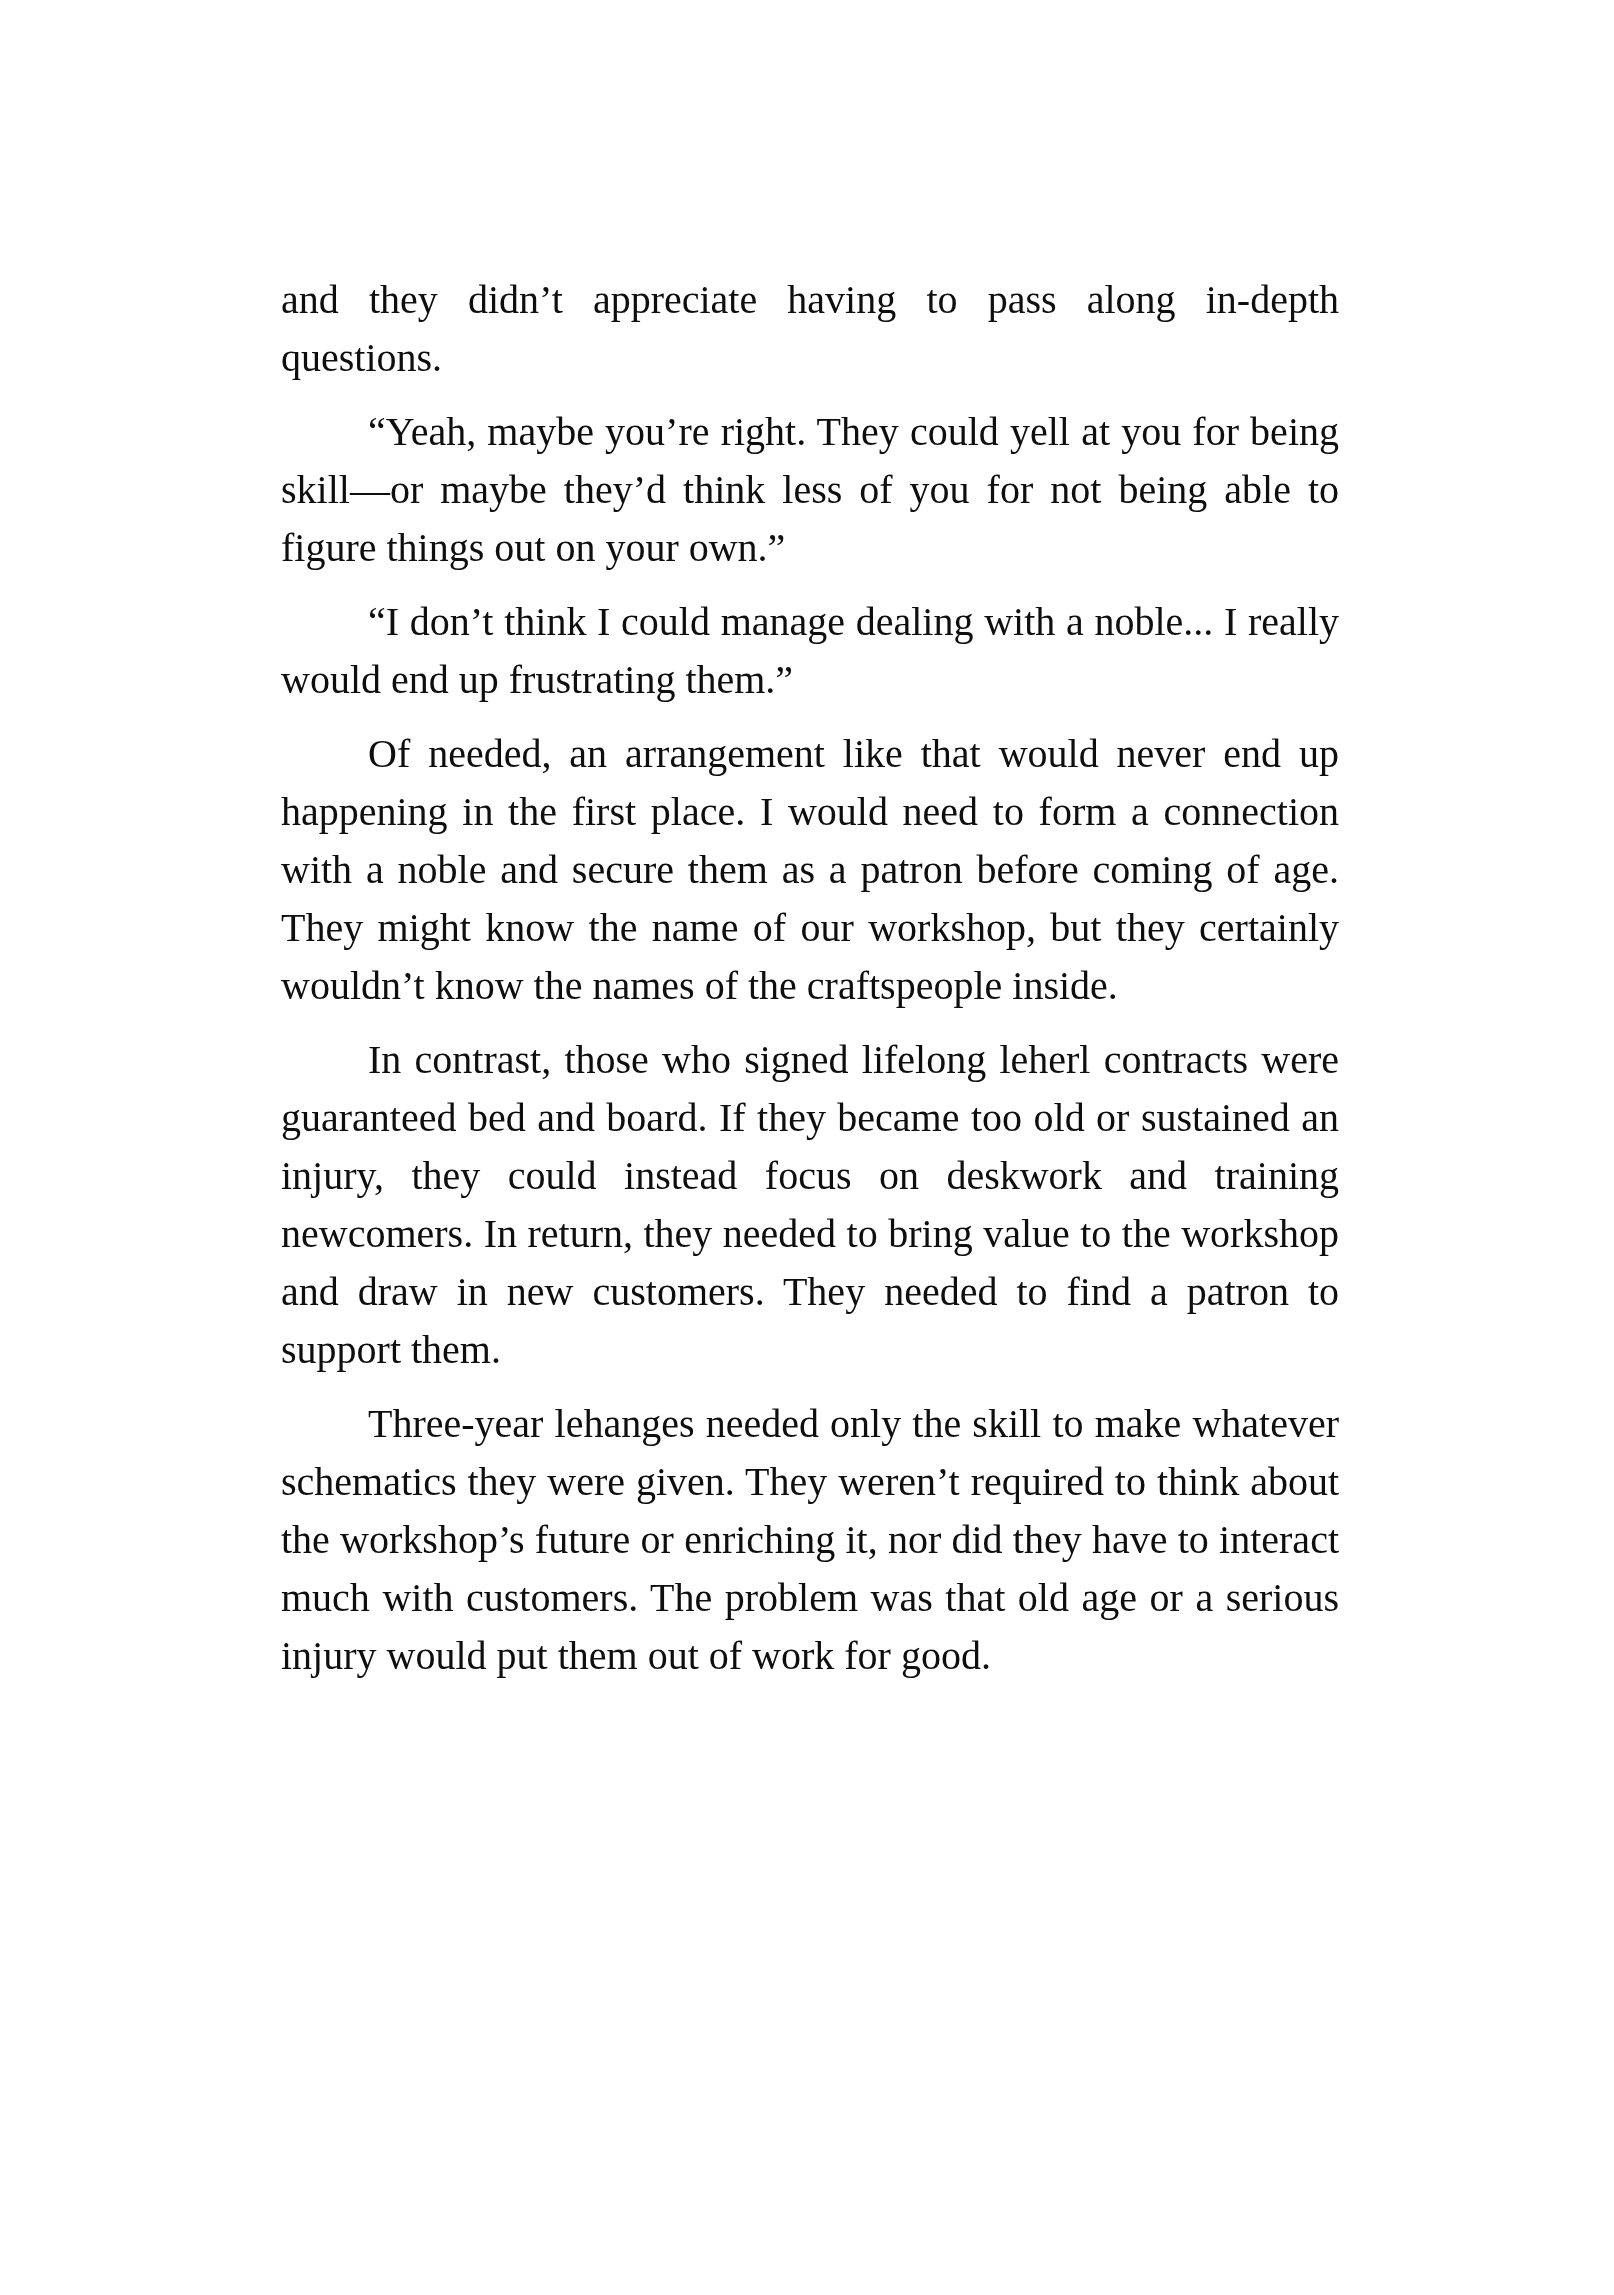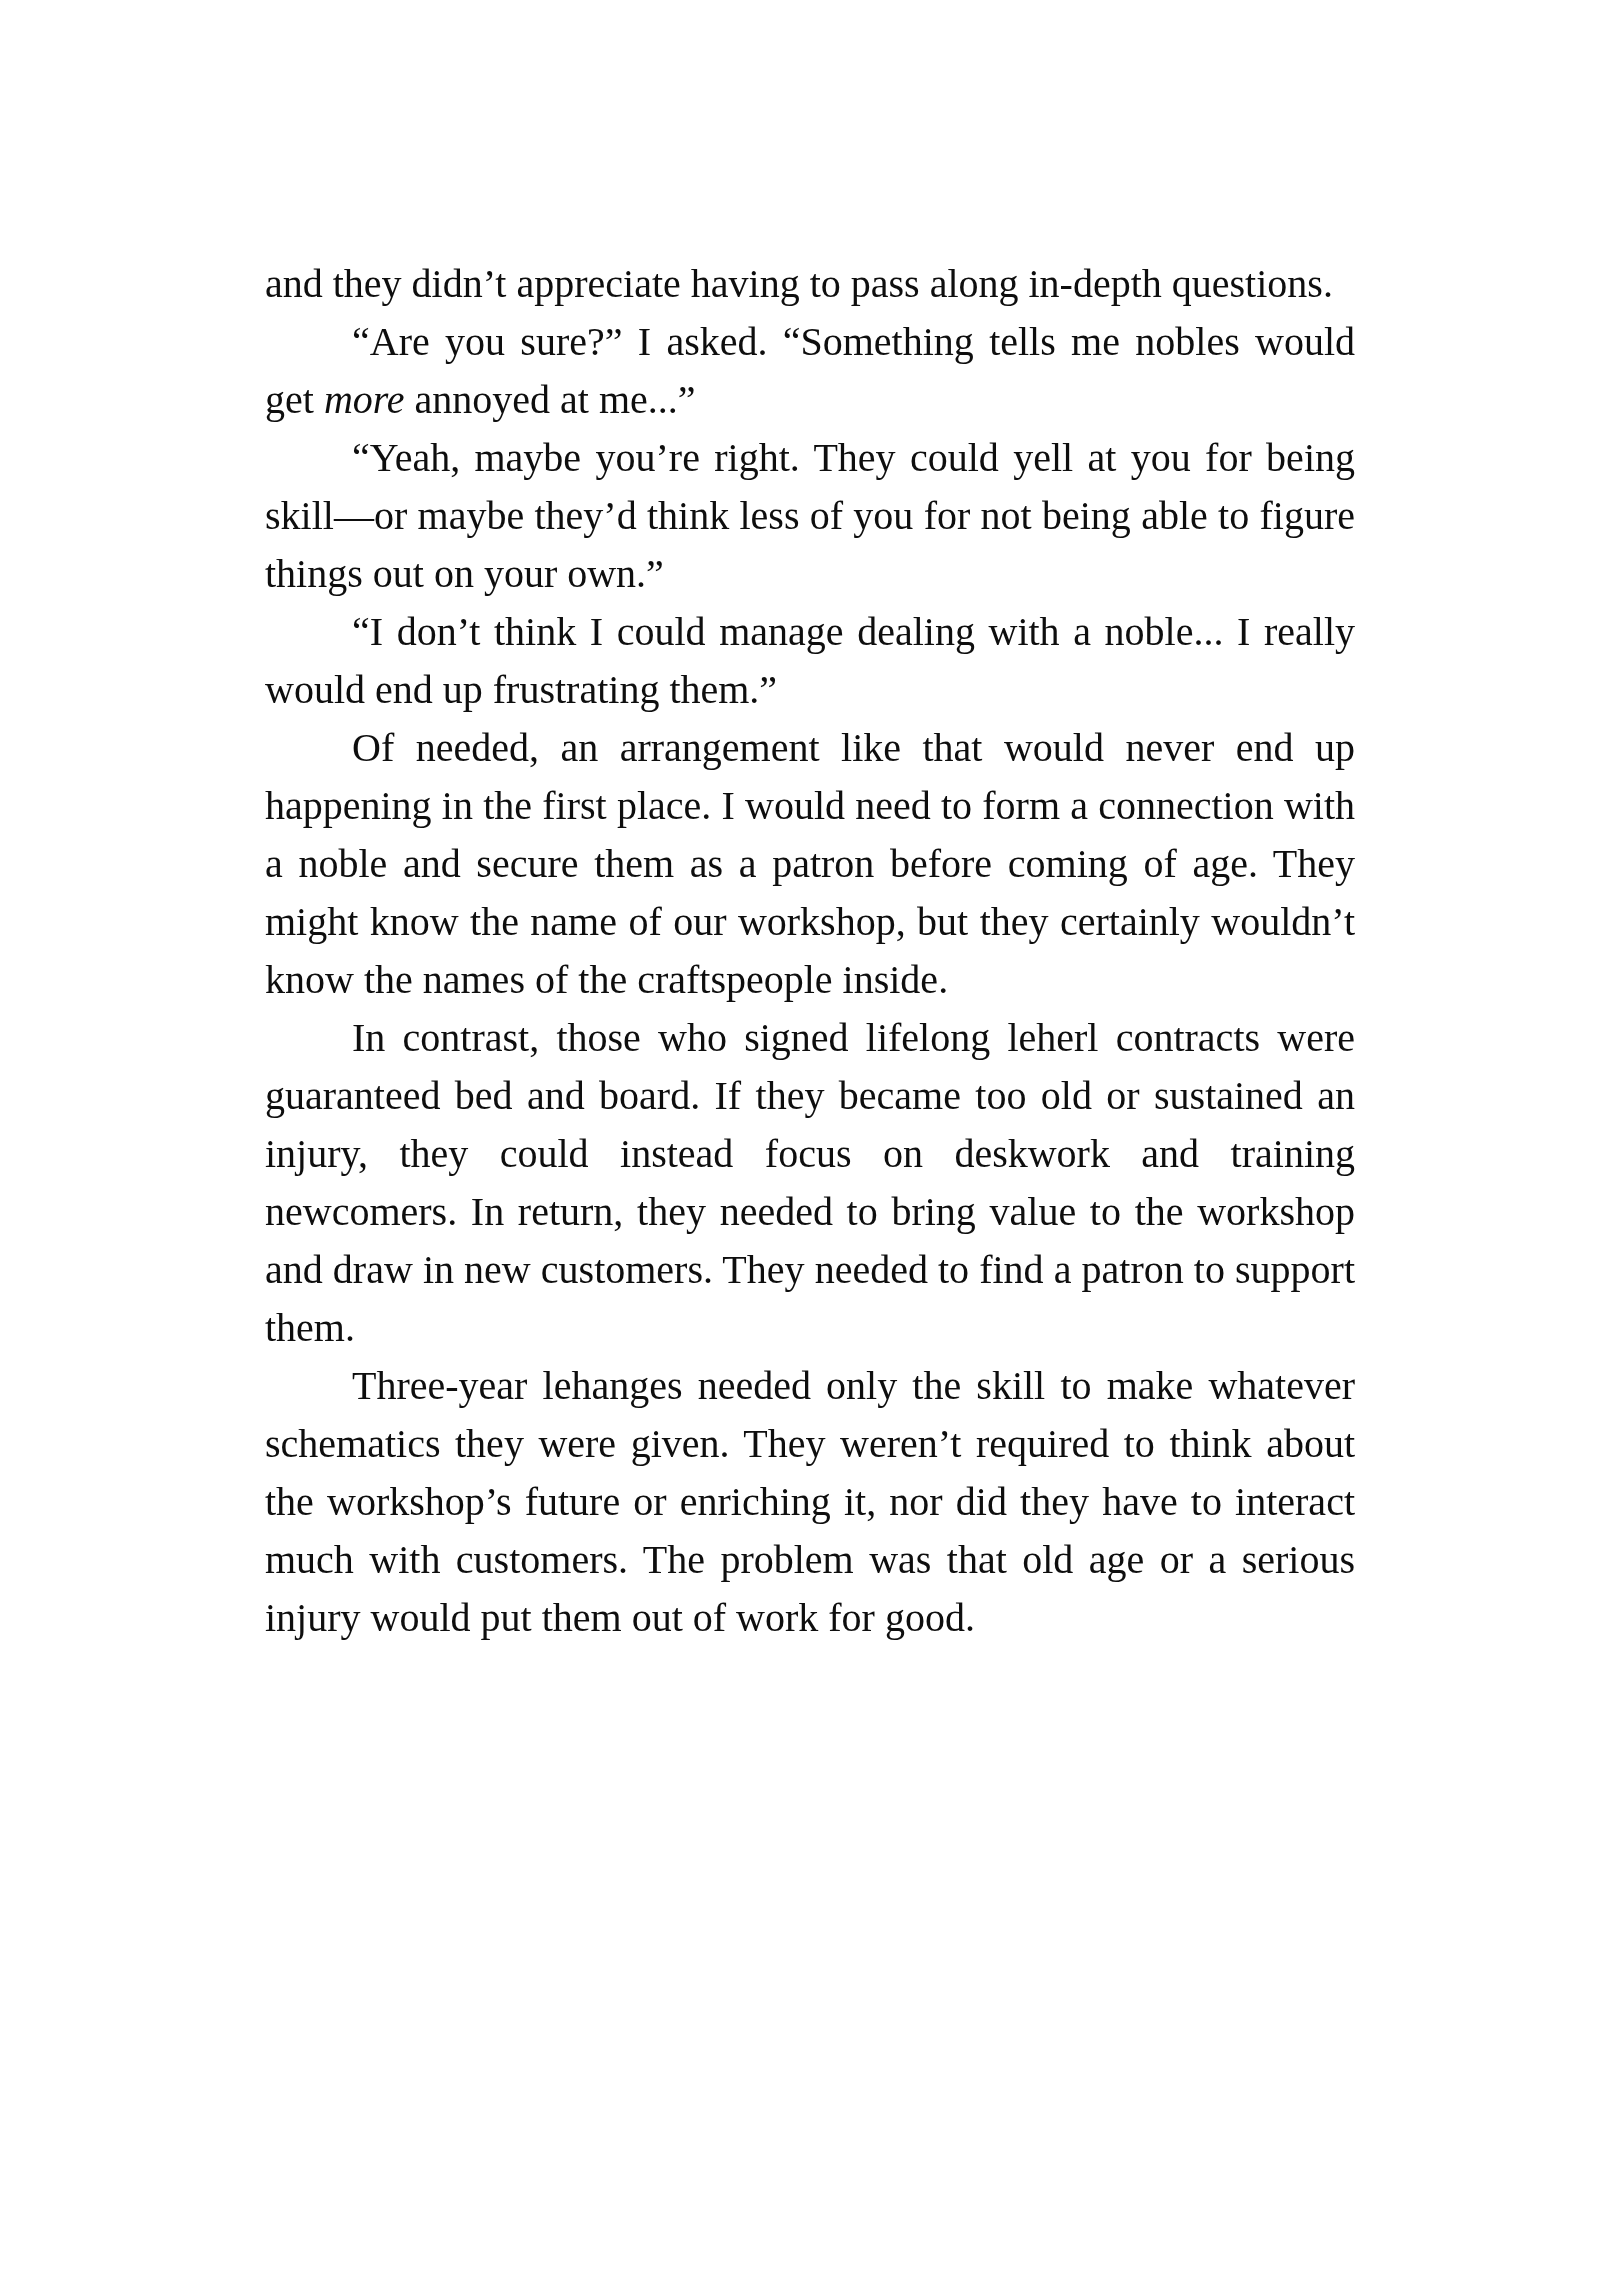--- a/index.html
+++ b/index.html
@@ -24,38 +24,37 @@
     top: 255px;
     width: 1090px;
     font-family: "Liberation Serif", serif;
     font-size: 40px;
     line-height: 58px;
     color: #0e0e0e;
     text-align: justify;
     text-rendering: optimizeLegibility;
   }
   .text-block p {
-    margin: 0;
+    margin: 16px;
     padding: 0;
     text-indent: 87px;
   }
   .text-block p.continuation {
     text-indent: 0;
   }
   .text-block em {
     font-style: italic;
   }
 </style>
 </head>
 <body>
 
 <div class="page">
   <div class="text-block">
     <p class="continuation">and they didn’t appreciate having to pass along in-depth questions.</p>
-    <p><span>“Are you sure?” I asked. “Something tells me nobles would get </span><em>more</em><span> annoyed at me...”</span></p>
     <p>“Yeah, maybe you’re right. They could yell at you for being skill—or maybe they’d think less of you for not being able to figure things out on your own.”</p>
     <p>“I don’t think I could manage dealing with a noble... I really would end up frustrating them.”</p>
     <p>Of needed, an arrangement like that would never end up happening in the first place. I would need to form a connection with a noble and secure them as a patron before coming of age. They might know the name of our workshop, but they certainly wouldn’t know the names of the craftspeople inside.</p>
     <p>In contrast, those who signed lifelong leherl contracts were guaranteed bed and board. If they became too old or sustained an injury, they could instead focus on deskwork and training newcomers. In return, they needed to bring value to the workshop and draw in new customers. They needed to find a patron to support them.</p>
     <p>Three-year lehanges needed only the skill to make whatever schematics they were given. They weren’t required to think about the workshop’s future or enriching it, nor did they have to interact much with customers. The problem was that old age or a serious injury would put them out of work for good.</p>
   </div>
 </div>
 
 
 </body></html>

